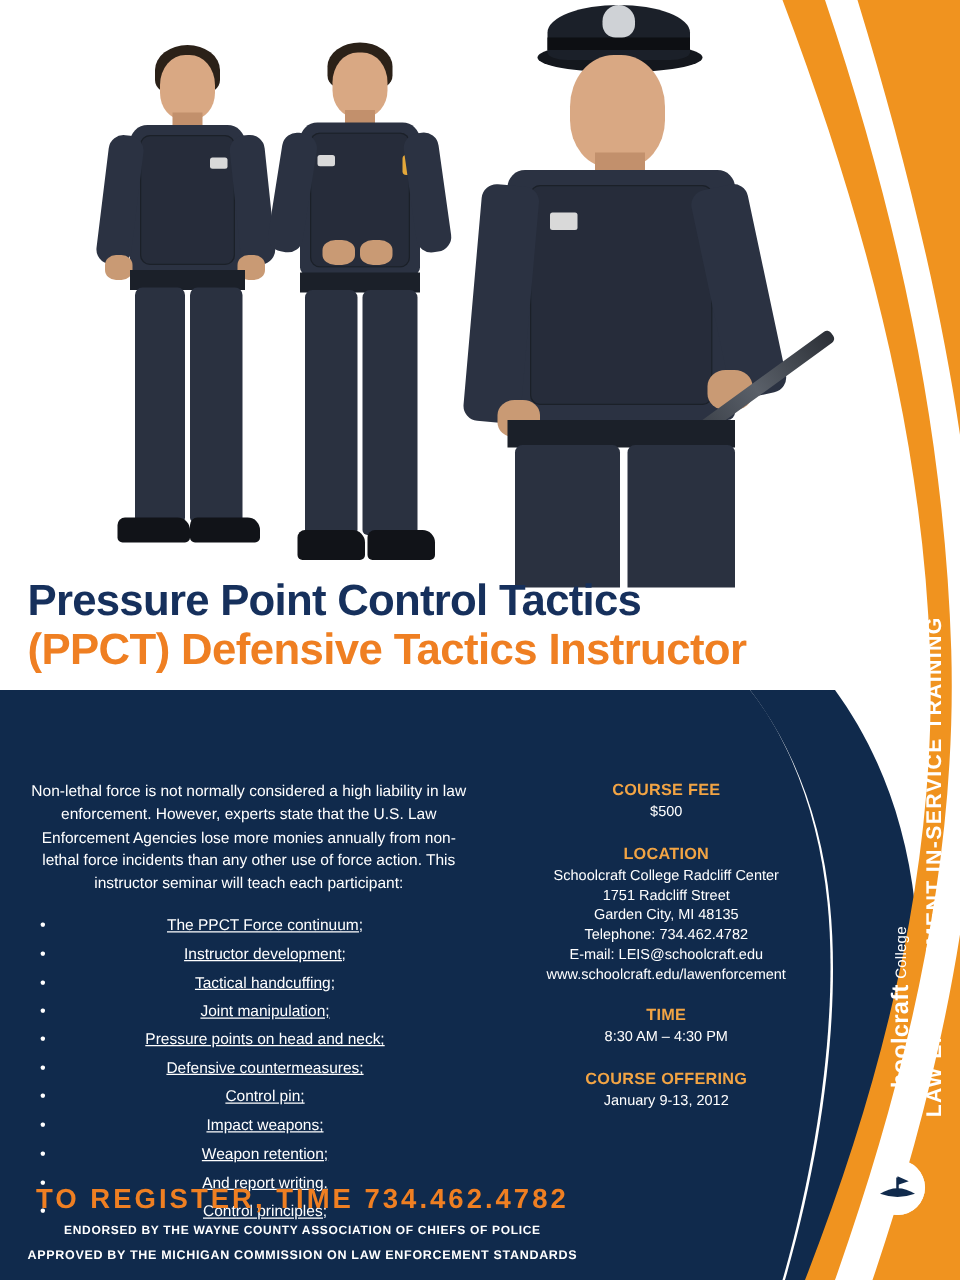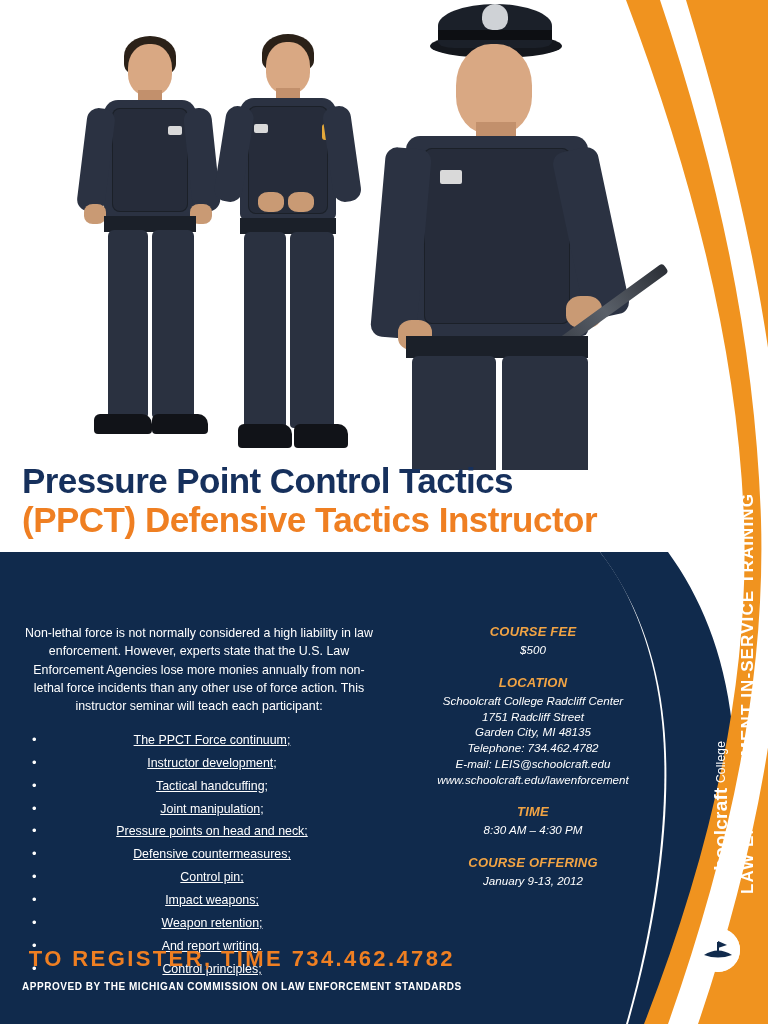--- a/index.html
+++ b/index.html
@@ -218,21 +218,20 @@
     font-size: 13px;
     color: #ffffff;
   }
 
   .right-col {
     position: absolute;
     left: 418px;
     top: 56px;
     width: 230px;
     color: #ffffff;
-    font-style: italic;
   }
   .sec-head {
     color: #f2a444;
     font-size: 13px;
     font-weight: bold;
     letter-spacing: 0.2px;
     margin: 0 0 3px 0;
   }
   .sec-body {
     font-size: 11.6px;
@@ -443,20 +442,21 @@
         </div>
 
       <div class="sec-head">COURSE OFFERING</div>
       <div class="sec-body">
           <div>January 9-13, 2012</div>
         </div>
     </div>
 
     <div class="register">
       <div class="register-line">TO REGISTER, TIME 734.462.4782</div>
+      <div class="endorse">ENDORSED BY THE WAYNE COUNTY ASSOCIATION OF CHIEFS OF POLICE</div>
       <div class="approve">APPROVED BY THE MICHIGAN COMMISSION ON LAW ENFORCEMENT STANDARDS</div>
     </div>
   </div>
 
   <div class="vert-text">LAW ENFORCEMENT IN-SERVICE TRAINING</div>
   <div class="vert-brand">
     <span class="b1">Schoolcraft</span>
     <span class="b2">College</span>
   </div>
   <div class="sc-logo">

